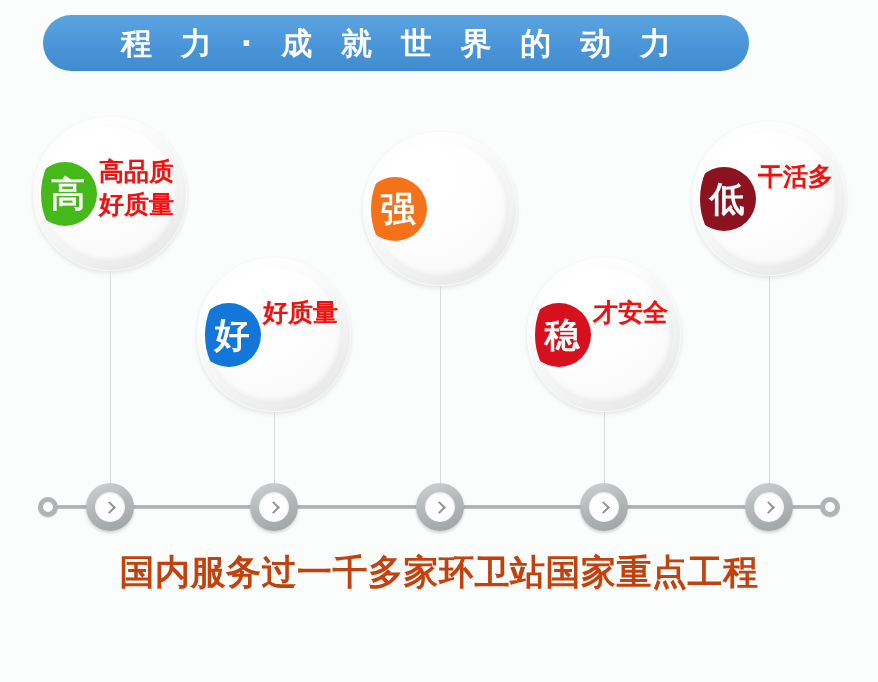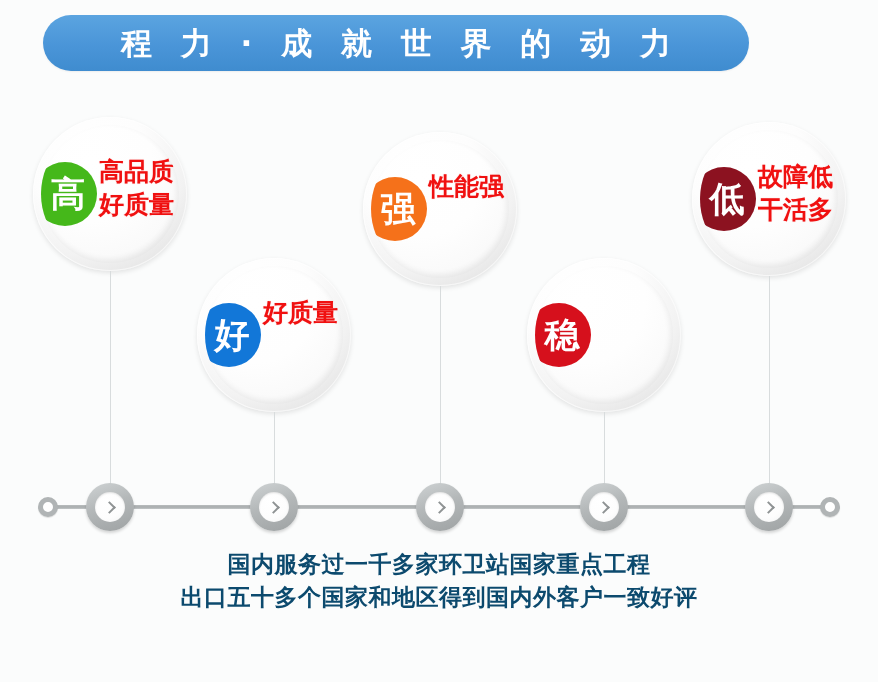--- a/index.html
+++ b/index.html
@@ -169,23 +169,23 @@
 
   
   #footer {
     position: absolute;
     left: 0;
     top: 548px;
     width: 878px;
     text-align: center;
   }
   #footer div {
-    color: #0c4a6e;
-    font-weight: bold;
-    font-size: 23px;
+    color: #c2410c;
+    font-weight: bold;
+    font-size: 35px;
     line-height: 1.42;
     letter-spacing: 0.5px;
     white-space: nowrap;
   }
 </style>
 </head>
 <body>
 
 <div id="banner-wrap">
   <div id="banner">
@@ -217,44 +217,43 @@
   </div>
 </div>
 <div class="stem" style="left:274px; top:412px; height:75px;"></div>
 
 <div class="balloon" style="left:363px; top:132px;">
   <div class="balloon-inner">
     <div class="badge" style="background:#f5711a;">
       <span>强</span>
     </div>
     <div class="lines">
-      <div>性能强</div>
     </div>
   </div>
 </div>
 <div class="stem" style="left:440px; top:286px; height:201px;"></div>
 
 <div class="balloon" style="left:527px; top:258px;">
   <div class="balloon-inner">
     <div class="badge" style="background:#d6101c;">
       <span>稳</span>
     </div>
     <div class="lines">
+      <div>才安全</div>
     </div>
   </div>
 </div>
 <div class="stem" style="left:604px; top:412px; height:75px;"></div>
 
 <div class="balloon" style="left:692px; top:122px;">
   <div class="balloon-inner">
     <div class="badge" style="background:#8c1220;">
       <span>低</span>
     </div>
     <div class="lines">
-      <div>故障低</div>
       <div>干活多</div>
     </div>
   </div>
 </div>
 <div class="stem" style="left:769px; top:276px; height:211px;"></div>
 
 <div id="timeline">
   <div id="timeline-rail"></div>
 
   <div class="cap" style="left:38px;"></div>
@@ -282,14 +281,13 @@
   </div>
   <div class="node" style="left:745px;">
     <div class="node-core">
       <i class="chev"></i>
     </div>
   </div>
 </div>
 
 <div id="footer">
   <div>国内服务过一千多家环卫站国家重点工程</div>
-  <div>出口五十多个国家和地区得到国内外客户一致好评</div>
 </div>
 
 </body></html>

